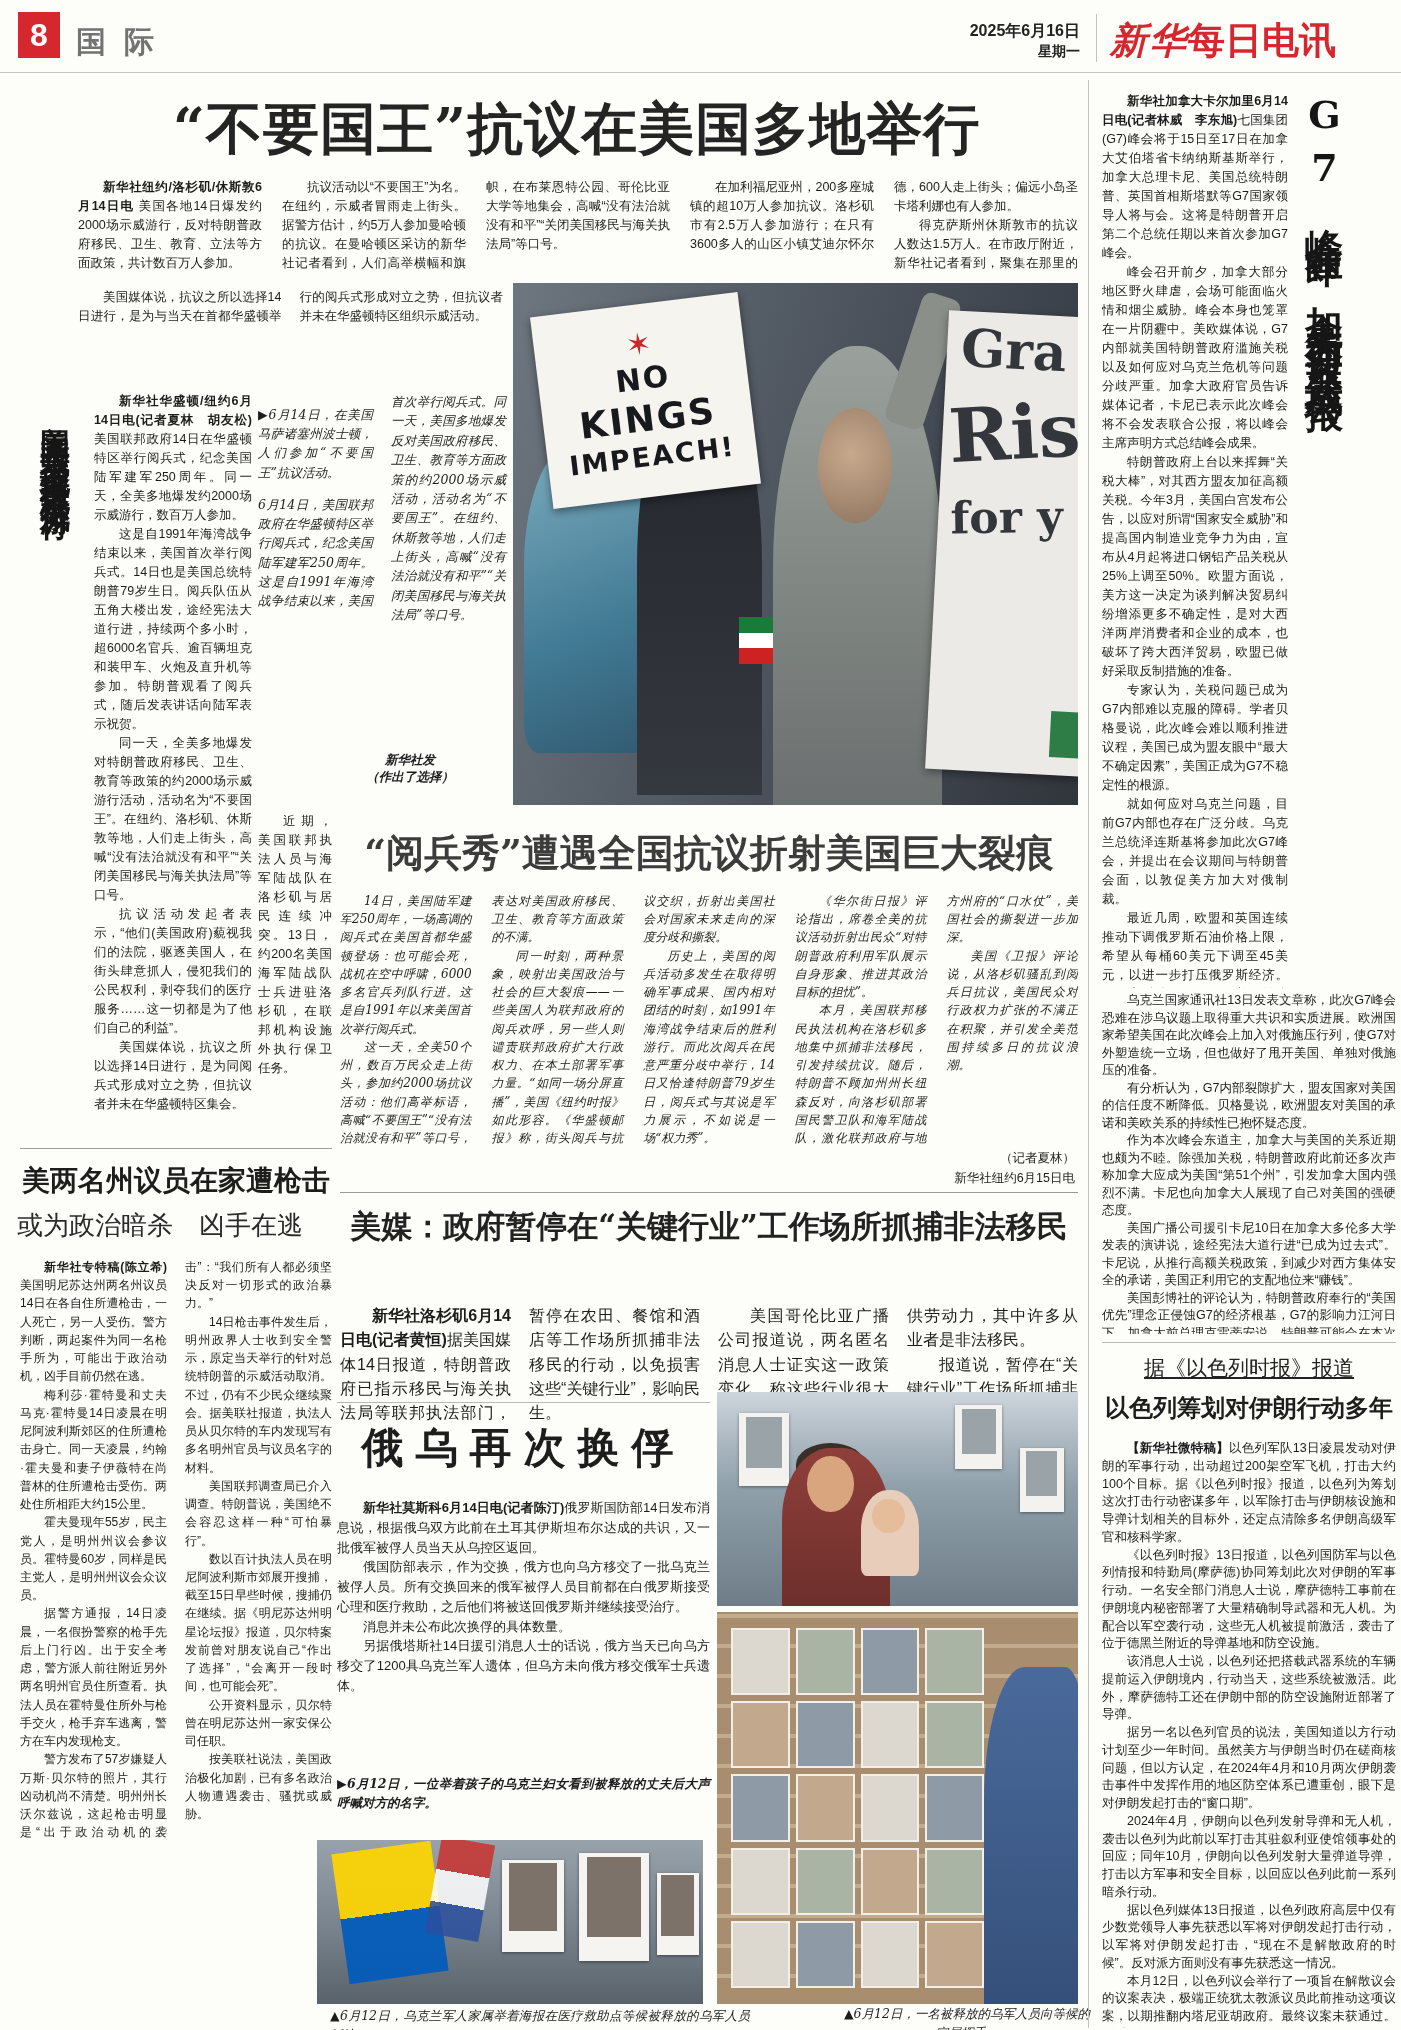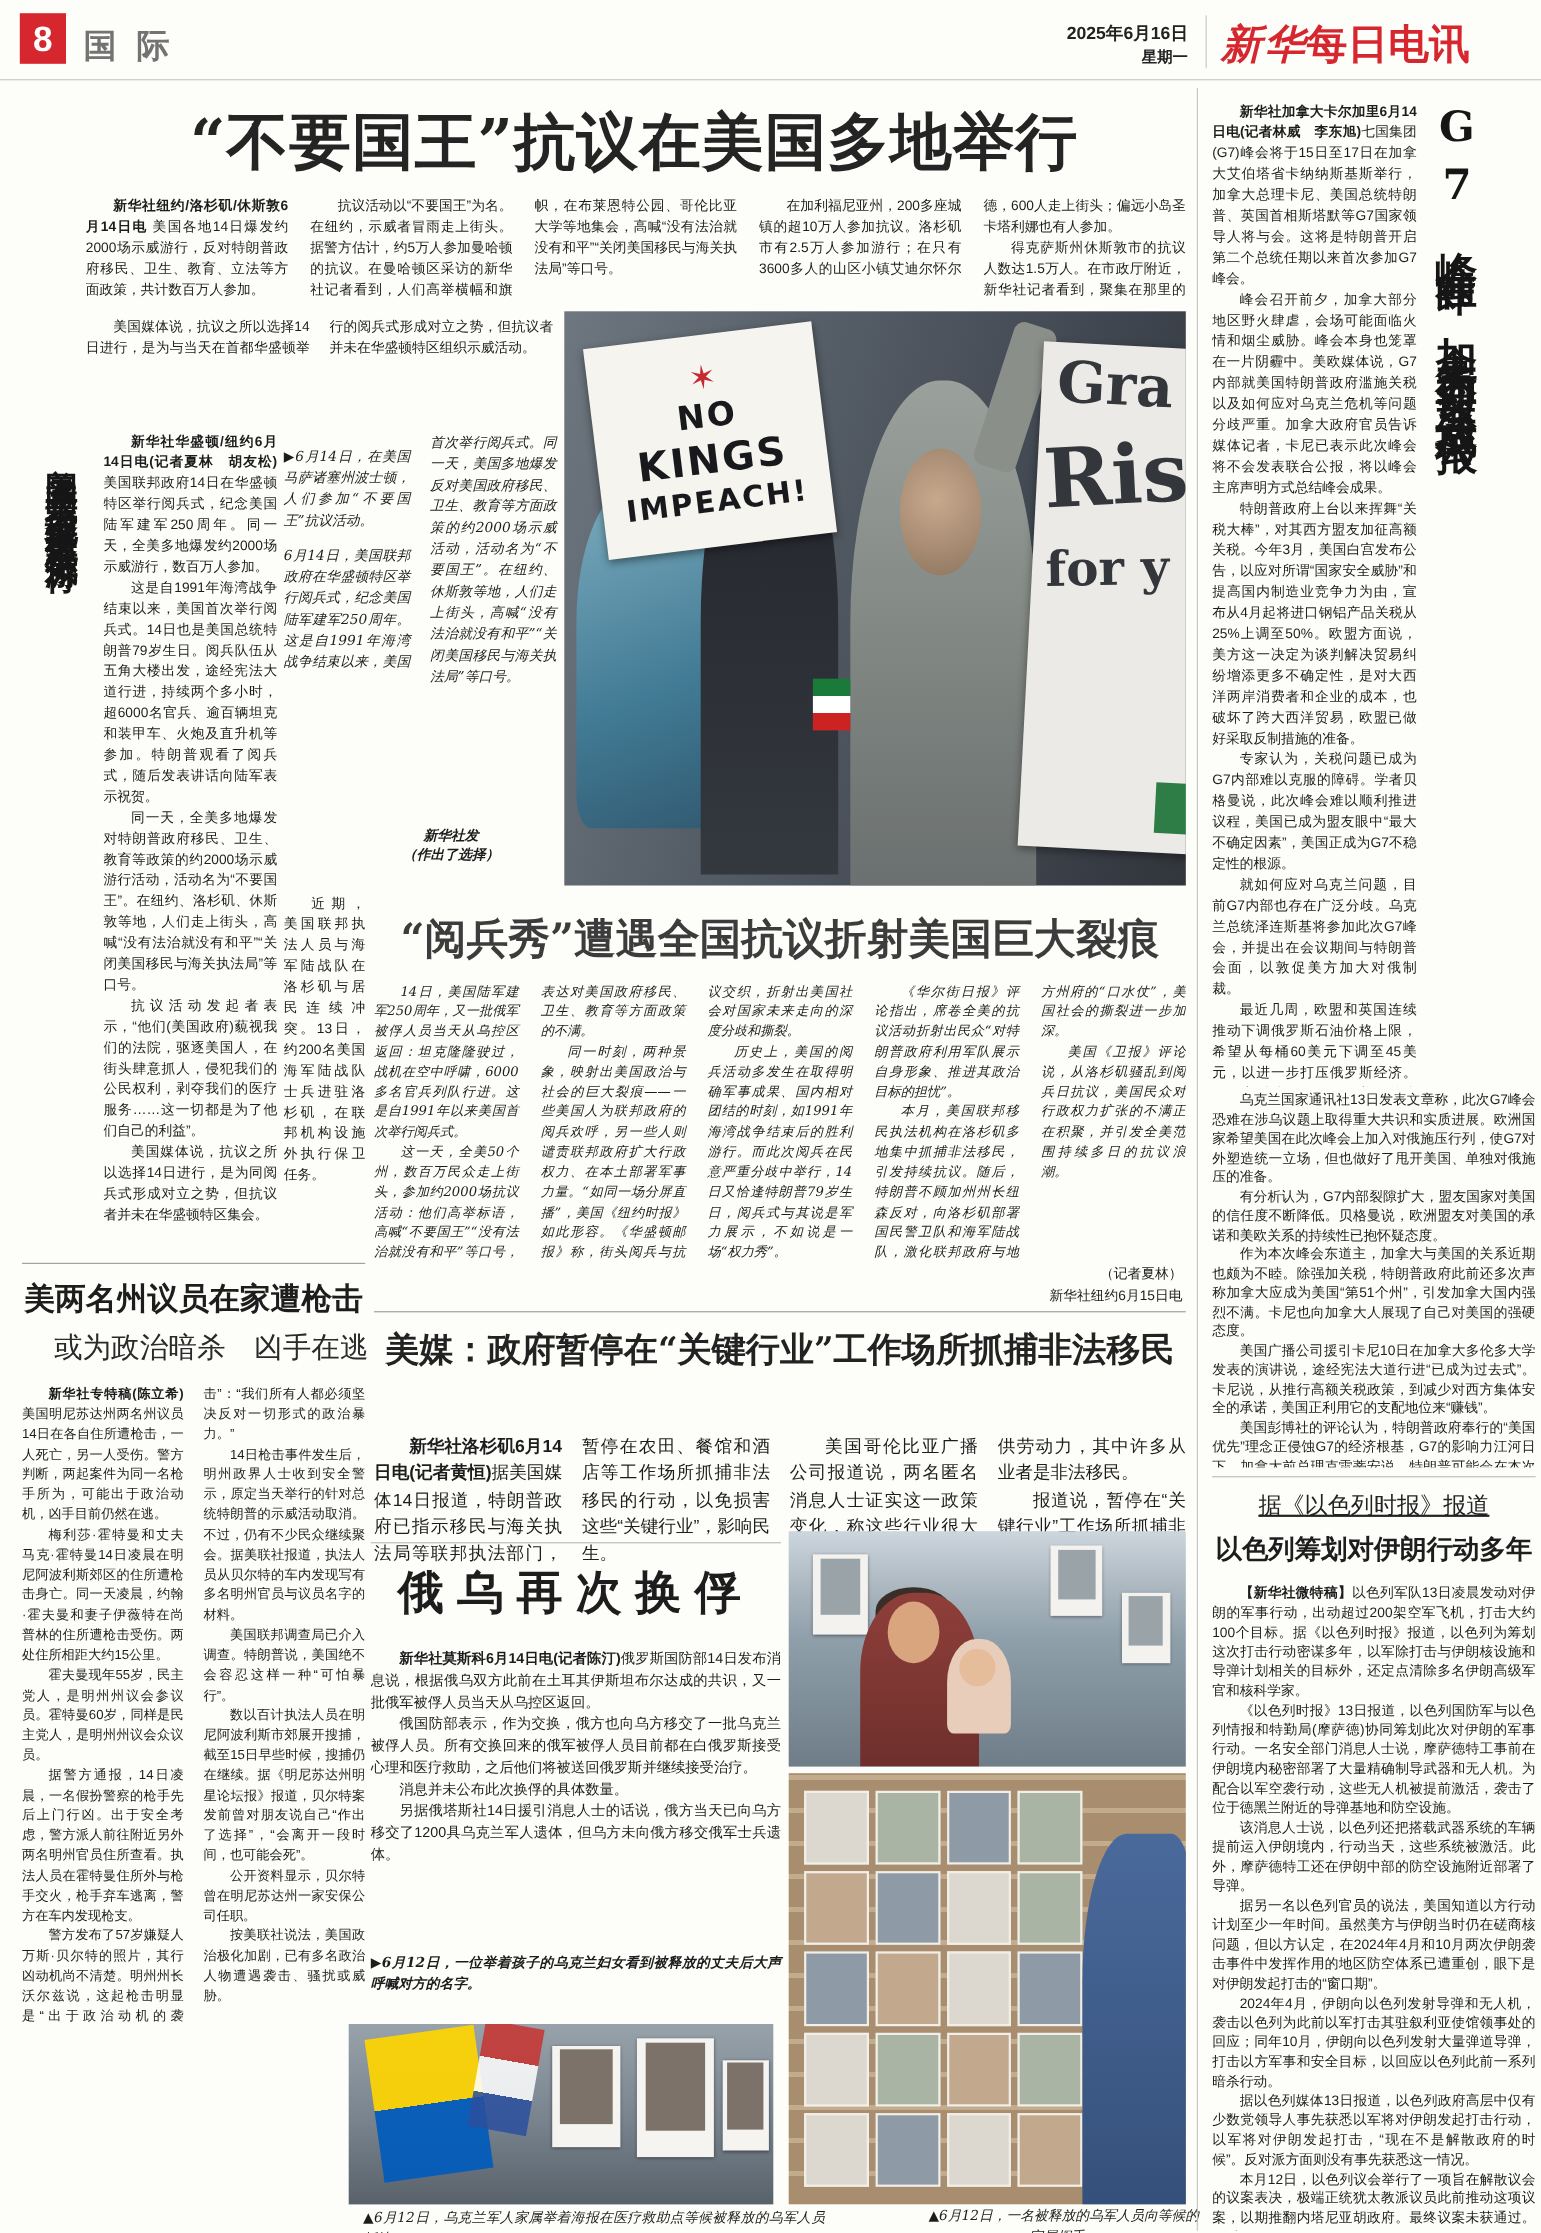--- a/index.html
+++ b/index.html
@@ -156,21 +156,21 @@
     <div class="mp-sign2">
       <div class="g1">Gra</div>
       <div class="g2">Risi</div>
       <div class="g3">for y</div>
       <div class="mp-strip"></div>
     </div>
   </div>
 
   <div class="abs h-crack serif" style="left:340px;top:828px;width:738px;">“阅兵秀”遭遇全国抗议折射美国巨大裂痕</div>
   <div class="abs body-txt cols5 kai" style="left:340px;top:892px;width:738px;height:268px;font-size:12px;">
-      <p>14日，美国陆军建军250周年，又一批俄军被俘人员当天从乌控区返回：坦克隆隆驶过，战机在空中呼啸，6000多名官兵列队行进。这是自1991年以来美国首次举行阅兵式。</p>
+      <p>14日，美国陆军建军250周年，一场高调的阅兵式在美国首都华盛顿登场：也可能会死，战机在空中呼啸，6000多名官兵列队行进。这是自1991年以来美国首次举行阅兵式。</p>
       <p>这一天，全美50个州，数百万民众走上街头，参加约2000场抗议活动：他们高举标语，高喊“不要国王”“没有法治就没有和平”等口号，表达对美国政府移民、卫生、教育等方面政策的不满。</p>
       <p>同一时刻，两种景象，映射出美国政治与社会的巨大裂痕——一些美国人为联邦政府的阅兵欢呼，另一些人则谴责联邦政府扩大行政权力、在本土部署军事力量。“如同一场分屏直播”，美国《纽约时报》如此形容。《华盛顿邮报》称，街头阅兵与抗议交织，折射出美国社会对国家未来走向的深度分歧和撕裂。</p>
       <p>历史上，美国的阅兵活动多发生在取得明确军事成果、国内相对团结的时刻，如1991年海湾战争结束后的胜利游行。而此次阅兵在民意严重分歧中举行，14日又恰逢特朗普79岁生日，阅兵式与其说是军力展示，不如说是一场“权力秀”。</p>
       <p>《华尔街日报》评论指出，席卷全美的抗议活动折射出民众“对特朗普政府利用军队展示自身形象、推进其政治目标的担忧”。</p>
       <p>本月，美国联邦移民执法机构在洛杉矶多地集中抓捕非法移民，引发持续抗议。随后，特朗普不顾加州州长纽森反对，向洛杉矶部署国民警卫队和海军陆战队，激化联邦政府与地方州府的“口水仗”，美国社会的撕裂进一步加深。</p>
       <p>美国《卫报》评论说，从洛杉矶骚乱到阅兵日抗议，美国民众对行政权力扩张的不满正在积聚，并引发全美范围持续多日的抗议浪潮。</p>
     </div>
   <div class="abs signoff" style="left:880px;top:1148px;width:195px;">
     <div>（记者夏林）</div>
     <div style="font-weight:normal;">新华社纽约6月15日电</div>
@@ -178,21 +178,21 @@
 
   <div class="abs rule-h" style="left:340px;top:1192px;width:738px;"></div>
   <div class="abs h-media serif" style="left:340px;top:1206px;width:738px;">美媒：政府暂停在“关键行业”工作场所抓捕非法移民</div>
   <div class="abs body-txt cols4" style="left:340px;top:1304px;width:738px;height:124px;font-size:16px;">
     <p><b class="byl">新华社洛杉矶6月14日电(记者黄恒)</b><span>据美国媒体14日报道，特朗普政府已指示移民与海关执法局等联邦执法部门，暂停在农田、餐馆和酒店等工作场所抓捕非法移民的行动，以免损害这些“关键行业”，影响民生。</span></p>
     <div class="paras"><p>美国哥伦比亚广播公司报道说，两名匿名消息人士证实这一政策变化，称这些行业很大程度上依赖移民群体提供劳动力，其中许多从业者是非法移民。</p><p>报道说，暂停在“关键行业”工作场所抓捕非法移民，标志着特朗普政府的“重大政策转变”，同时反映出美国商界越来越担心全国范围抓捕非法移民的严打行动正在破坏美多个行业运转和整体经济。</p><p>据报道援引的政府内部数据，6月份移民和海关执法局平均每天逮捕超过1300名非法移民，比美国总统特朗普上任头100天的平均数字增加一倍多。目前，移民与海关执法局在全美关押超过5.6万人，创历史新高。</p></div>
   </div>
 
   <div class="abs rule-h" style="left:20px;top:1148px;width:312px;"></div>
   <div class="abs h-shoot1 serif" style="left:20px;top:1162px;width:312px;">美两名州议员在家遭枪击</div>
-  <div class="abs h-shoot2 serif" style="left:36px;top:1208px;width:312px;text-align:center;">或为政治暗杀　凶手在逃</div>
+  <div class="abs h-shoot2 serif" style="left:4px;top:1208px;width:312px;text-align:center;">或为政治暗杀　凶手在逃</div>
   <div class="abs body-txt cols2" style="left:20px;top:1258px;width:312px;height:766px;font-size:12px;">
     <p><b class="byl">新华社专特稿(陈立希)</b><span>美国明尼苏达州两名州议员14日在各自住所遭枪击，一人死亡，另一人受伤。警方判断，两起案件为同一名枪手所为，可能出于政治动机，凶手目前仍然在逃。</span></p>
     <div class="paras"><p>梅利莎·霍特曼和丈夫马克·霍特曼14日凌晨在明尼阿波利斯郊区的住所遭枪击身亡。同一天凌晨，约翰·霍夫曼和妻子伊薇特在尚普林的住所遭枪击受伤。两处住所相距大约15公里。</p><p>霍夫曼现年55岁，民主党人，是明州州议会参议员。霍特曼60岁，同样是民主党人，是明州州议会众议员。</p><p>据警方通报，14日凌晨，一名假扮警察的枪手先后上门行凶。出于安全考虑，警方派人前往附近另外两名明州官员住所查看。执法人员在霍特曼住所外与枪手交火，枪手弃车逃离，警方在车内发现枪支。</p><p>警方发布了57岁嫌疑人万斯·贝尔特的照片，其行凶动机尚不清楚。明州州长沃尔兹说，这起枪击明显是“出于政治动机的袭击”：“我们所有人都必须坚决反对一切形式的政治暴力。”</p><p>14日枪击事件发生后，明州政界人士收到安全警示，原定当天举行的针对总统特朗普的示威活动取消。不过，仍有不少民众继续聚会。据美联社报道，执法人员从贝尔特的车内发现写有多名明州官员与议员名字的材料。</p><p>美国联邦调查局已介入调查。特朗普说，美国绝不会容忍这样一种“可怕暴行”。</p><p>数以百计执法人员在明尼阿波利斯市郊展开搜捕，截至15日早些时候，搜捕仍在继续。据《明尼苏达州明星论坛报》报道，贝尔特案发前曾对朋友说自己“作出了选择”，“会离开一段时间，也可能会死”。</p><p>公开资料显示，贝尔特曾在明尼苏达州一家安保公司任职。</p><p>按美联社说法，美国政治极化加剧，已有多名政治人物遭遇袭击、骚扰或威胁。</p></div>
   </div>
 
   <div class="abs rule-h" style="left:337px;top:1402px;width:373px;background:#b9b9b5;"></div>
   <div class="abs h-swap serif" style="left:337px;top:1420px;width:373px;">俄乌再次换俘</div>
   <div class="abs body-txt" style="left:337px;top:1498px;width:373px;height:270px;font-size:13px;">
     <p><b class="byl">新华社莫斯科6月14日电(记者陈汀)</b><span>俄罗斯国防部14日发布消息说，根据俄乌双方此前在土耳其伊斯坦布尔达成的共识，又一批俄军被俘人员当天从乌控区返回。</span></p>
     <div class="paras"><p>俄国防部表示，作为交换，俄方也向乌方移交了一批乌克兰被俘人员。所有交换回来的俄军被俘人员目前都在白俄罗斯接受心理和医疗救助，之后他们将被送回俄罗斯并继续接受治疗。</p><p>消息并未公布此次换俘的具体数量。</p><p>另据俄塔斯社14日援引消息人士的话说，俄方当天已向乌方移交了1200具乌克兰军人遗体，但乌方未向俄方移交俄军士兵遗体。</p></div>

